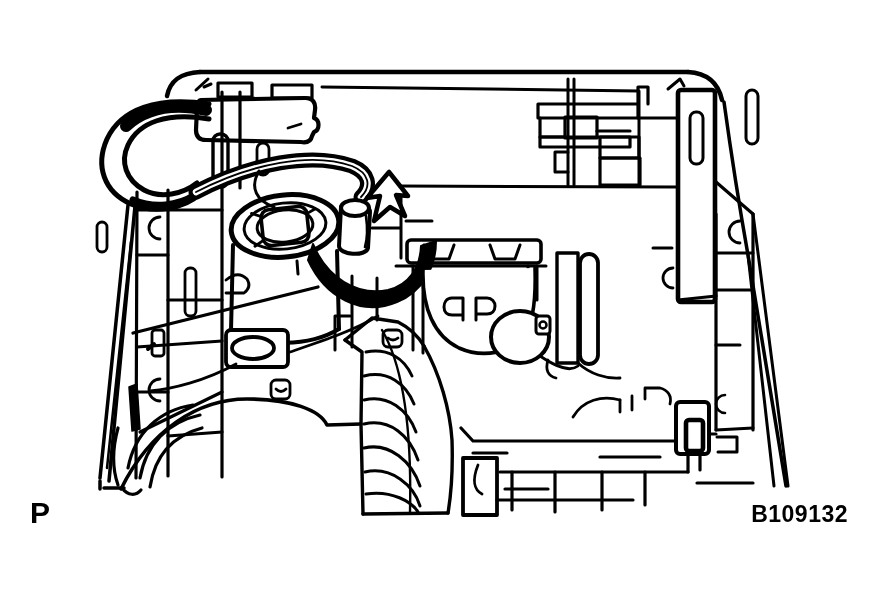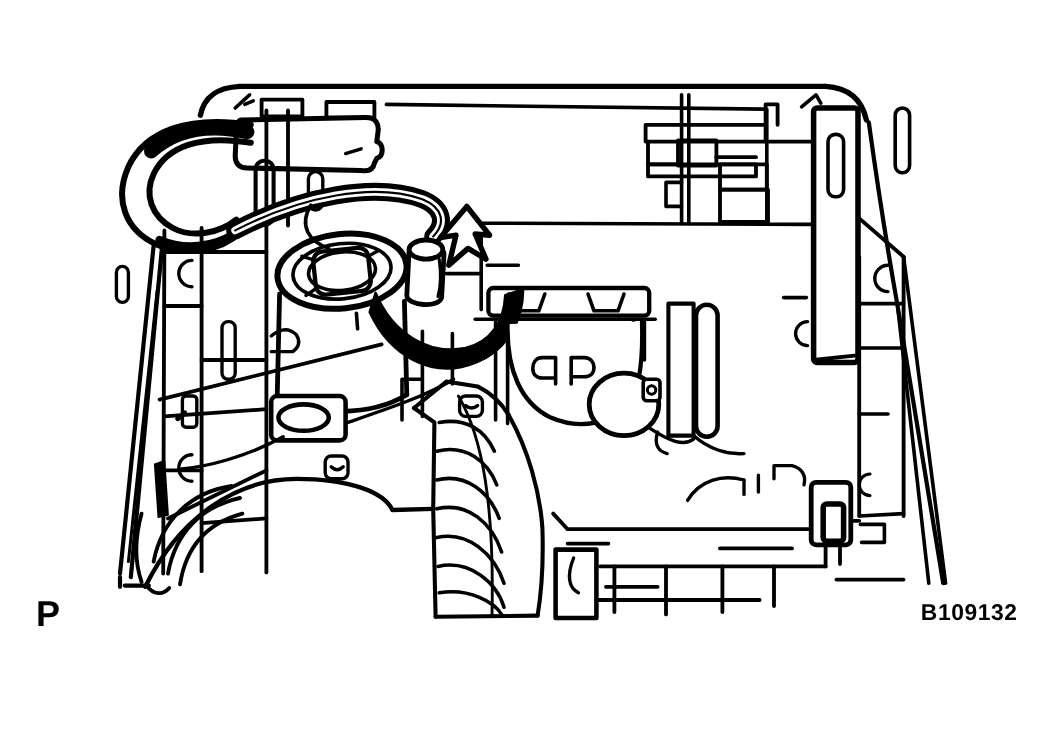--- a/index.html
+++ b/index.html
@@ -11,21 +11,21 @@
     overflow:hidden;
   }
   .stage svg{position:absolute;left:0;top:0;}
   .view-label{
     position:absolute;left:30px;top:496px;
     font-size:30px;font-weight:bold;color:#000;
     letter-spacing:1px;
   }
   .figure-code{
     position:absolute;right:36px;top:501px;
-    font-size:19px;font-weight:bold;color:#000;
+    font-size:23px;font-weight:bold;color:#000;
     letter-spacing:0.5px;
   }
 </style>
 </head>
 <body>
 
 <div class="stage">
 
 <svg width="884" height="611" viewBox="0 0 884 611" fill="none" stroke="#000" stroke-linecap="round" stroke-linejoin="round">
 

